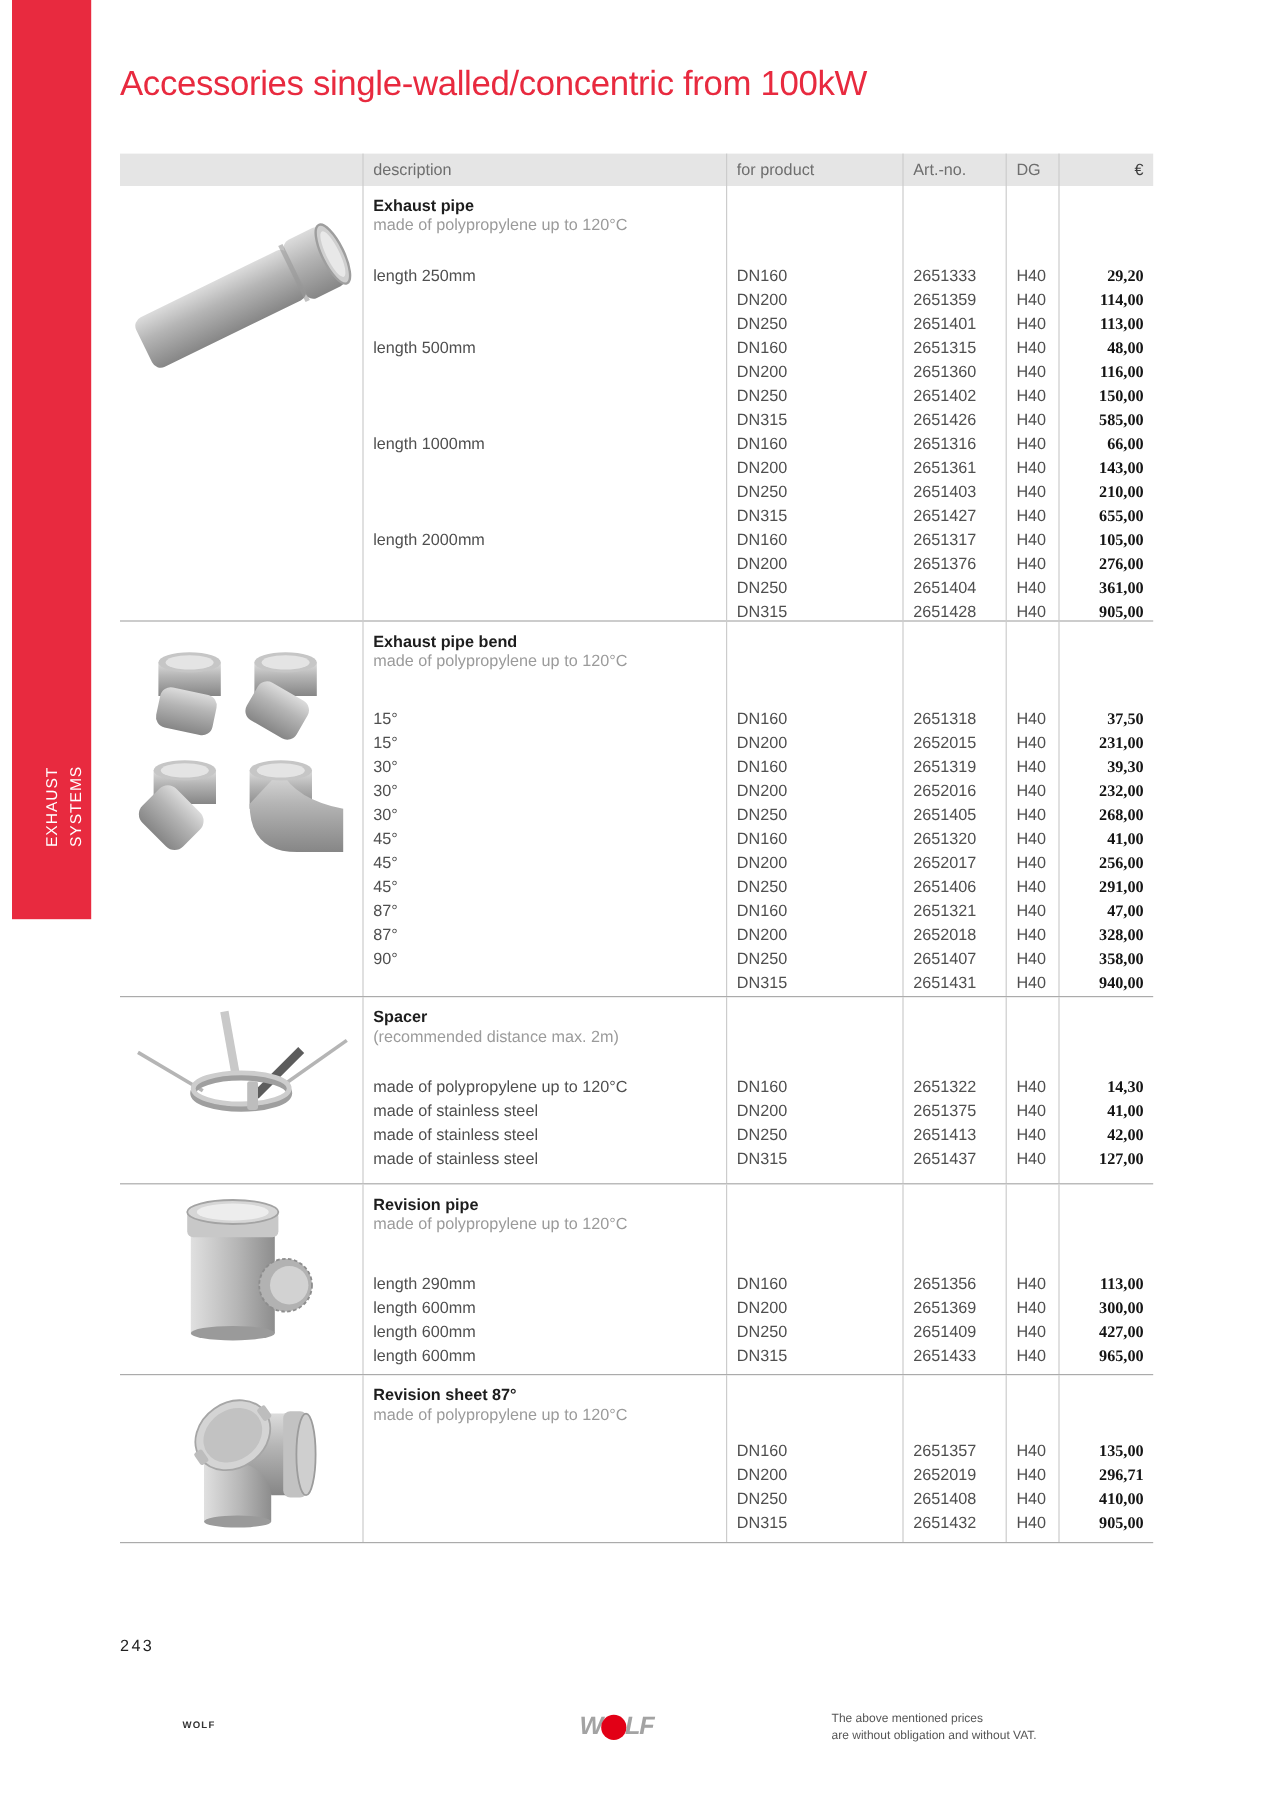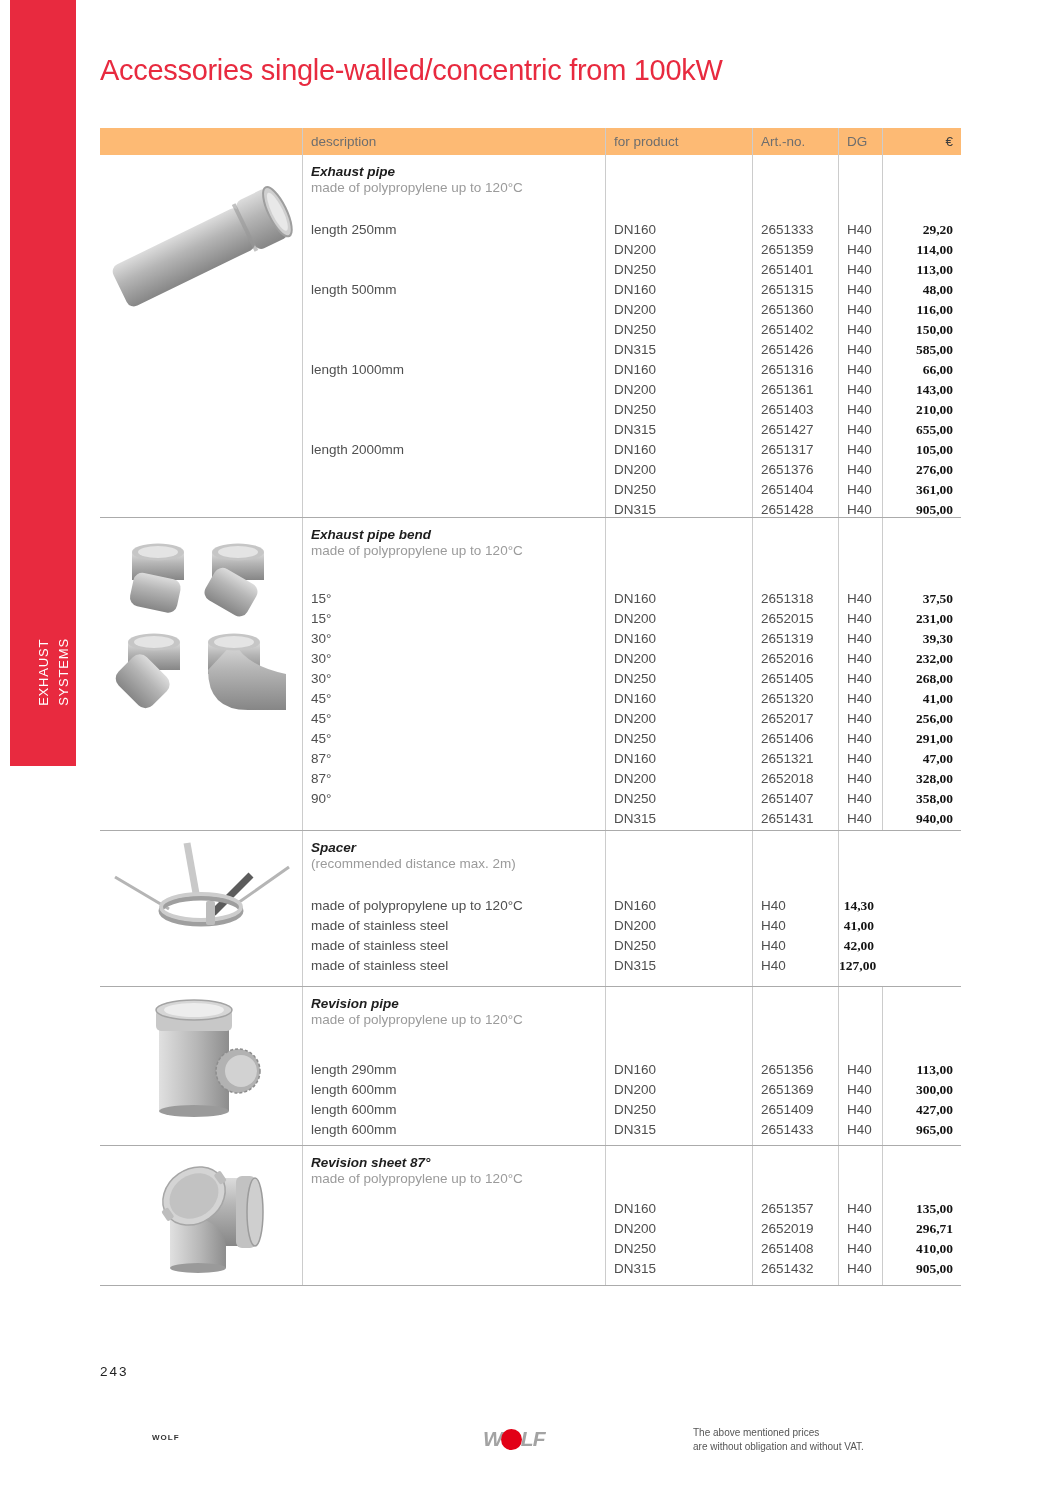--- a/index.html
+++ b/index.html
@@ -8,27 +8,27 @@
   
   .side-tab{position:absolute;left:10px;top:0;width:66px;height:766px;background:#e82a3f;}
   .side-label{position:absolute;left:43px;top:672px;transform:translate(-50%,-50%) rotate(-90deg);
         color:#fff;font-size:13px;letter-spacing:.8px;line-height:1.5;white-space:nowrap;}
   
   .title{position:absolute;left:100px;top:54px;margin:0;font-size:29px;font-weight:400;
         color:#e82a3f;letter-spacing:-.3px;}
   
   .table{position:absolute;left:100px;top:128px;width:861px;font-size:13.5px;}
   .grid{display:grid;grid-template-columns:202px 303px 147px 86px 44px 79px;}
-  .thead{height:27px;background:#fdba74;color:#6e6e6e;}
+  .thead{height:27px;background:#e5e5e5;color:#6e6e6e;}
   .thead > div{display:flex;align-items:center;padding-left:8px;}
   .thead .h-price{justify-content:flex-end;padding-right:8px;color:#3d3d3d;}
   .tsec{position:relative;border-bottom:1px solid #ababab;}
   .tsec .cell{position:relative;}
   .c2,.c3,.c4,.c5,.c6{border-left:1px solid #cccccc;}
-  .sec-title{margin:9px 0 0 8px;font-weight:700;color:#1d1d1d;font-style:italic;}
+  .sec-title{margin:9px 0 0 8px;font-weight:700;color:#1d1d1d;}
   .sec-sub{margin:1px 0 0 8px;color:#9b9b9b;}
   .rows{position:absolute;left:0;right:0;top:var(--ro);}
   .row-line{height:20px;line-height:20px;padding-left:8px;color:#4f4f4f;white-space:nowrap;}
   .c6 .row-line{padding-left:0;padding-right:8px;text-align:right;font-weight:700;color:#141414;font-family:Liberation Serif, serif;}
   .img-cell{display:flex;justify-content:center;align-items:flex-start;padding-top:6px;}
   
   .pageno{position:absolute;left:100px;top:1364px;font-size:13.5px;font-weight:400;
         letter-spacing:2px;color:#222;}
   .brand-small{position:absolute;left:152px;top:1433px;font-size:8px;font-weight:700;
         letter-spacing:1px;color:#333;}
@@ -320,20 +320,28 @@
             <div class="row-line">made of stainless steel</div>
             <div class="row-line">made of stainless steel</div>
           </div>
       </div>
       <div class="cell c3">
           <div class="rows">
             <div class="row-line">DN160</div>
             <div class="row-line">DN200</div>
             <div class="row-line">DN250</div>
             <div class="row-line">DN315</div>
+          </div>
+        </div>
+      <div class="cell c4">
+          <div class="rows">
+            <div class="row-line">2651322</div>
+            <div class="row-line">2651375</div>
+            <div class="row-line">2651413</div>
+            <div class="row-line">2651437</div>
           </div>
         </div>
       <div class="cell c5">
           <div class="rows">
             <div class="row-line">H40</div>
             <div class="row-line">H40</div>
             <div class="row-line">H40</div>
             <div class="row-line">H40</div>
           </div>
         </div>

